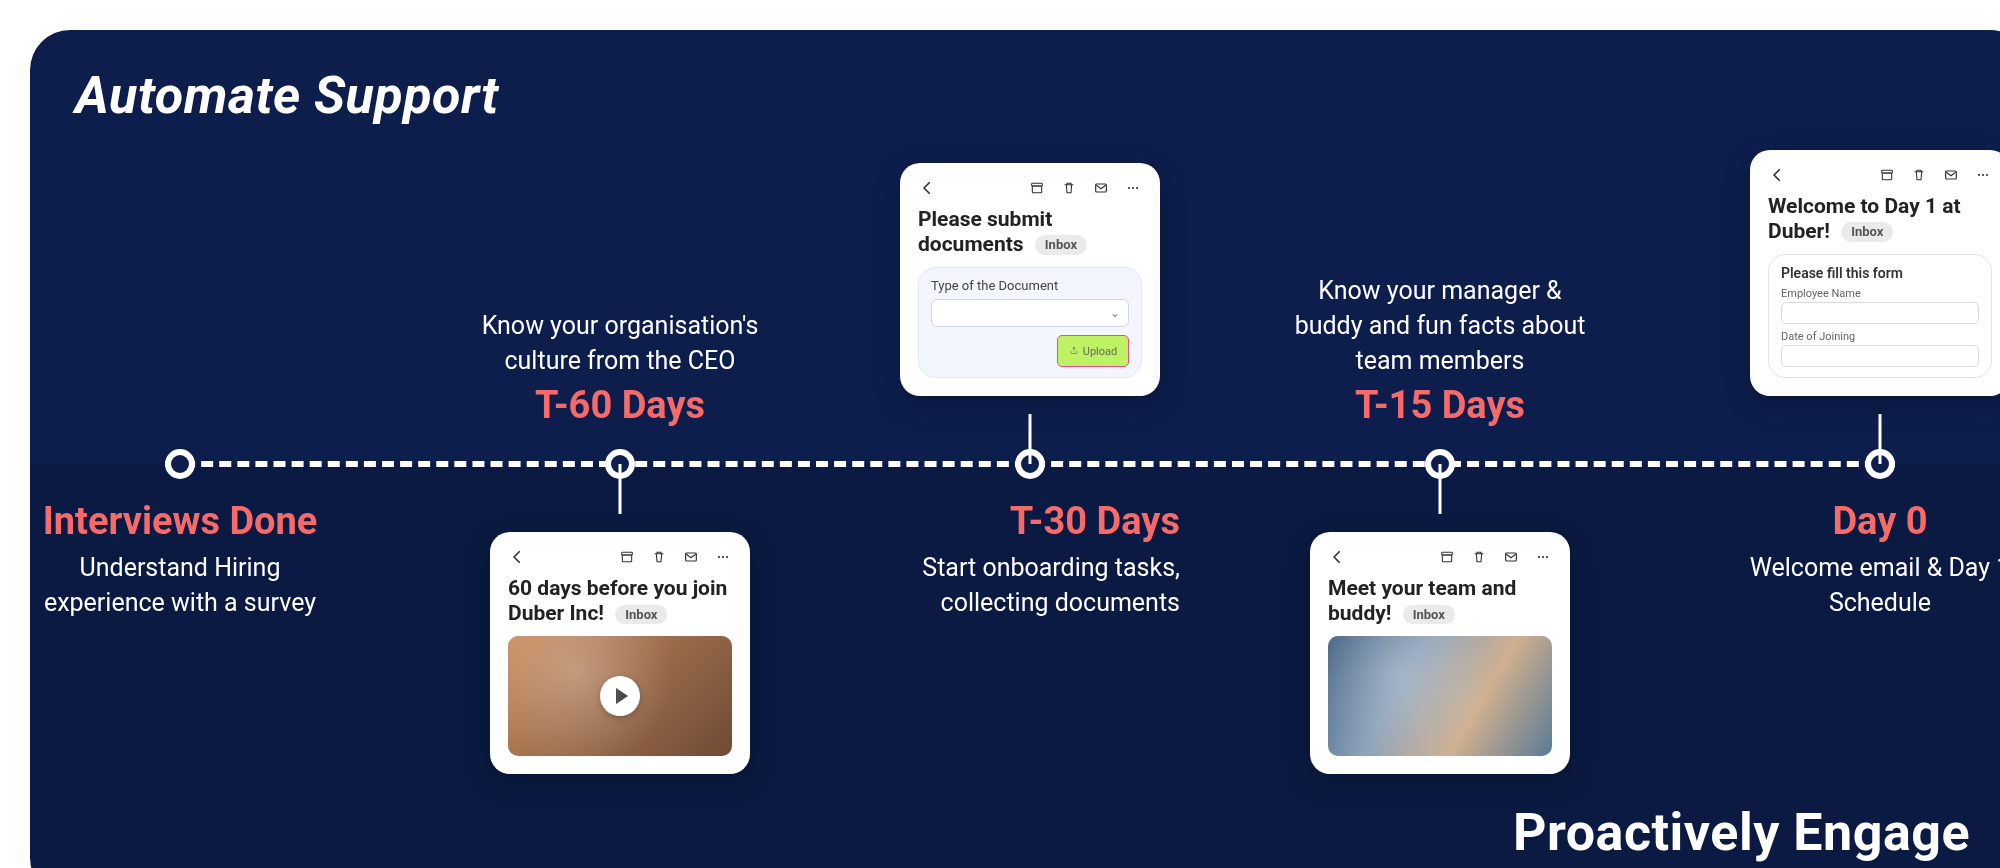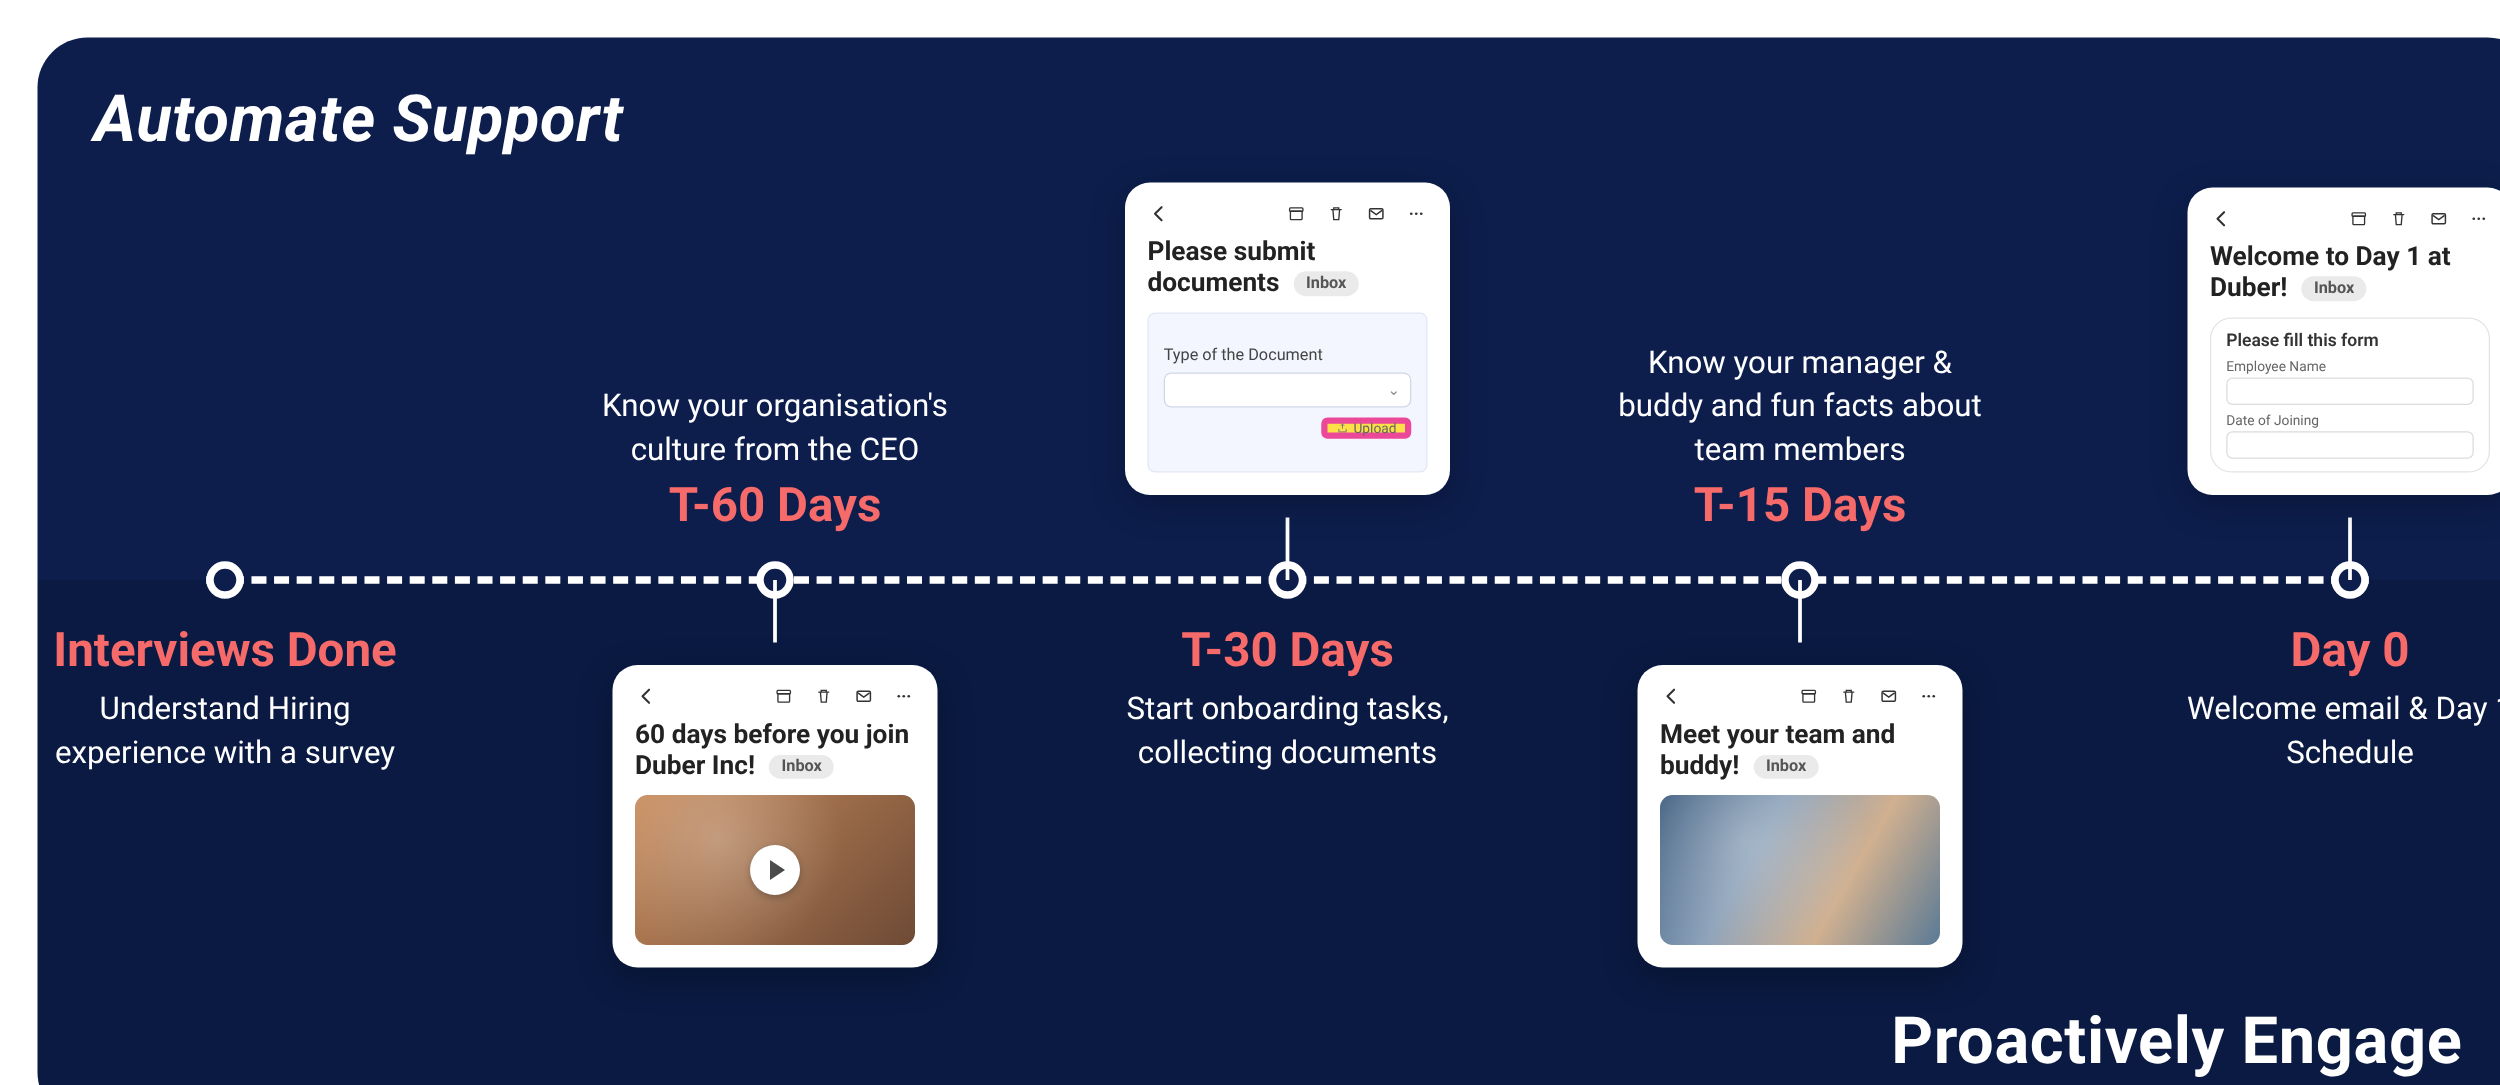--- a/index.html
+++ b/index.html
@@ -29,24 +29,24 @@
   .tbar{display:flex;align-items:center;justify-content:space-between;color:#444;}
   .ticons{display:flex;gap:14px;align-items:center;}
   .icn{width:18px;height:18px;display:inline-flex;align-items:center;justify-content:center;}
   .subj{font-size:21px;font-weight:700;line-height:1.2;color:#222;}
   .pill{display:inline-block;background:#eaeaea;color:#555;font-size:13px;font-weight:700;padding:2px 10px;border-radius:10px;margin-left:6px;vertical-align:middle;}
   .thumb{width:100%;height:120px;border-radius:10px;background:linear-gradient(135deg,#c98d5e,#6e4a35);display:flex;align-items:center;justify-content:center;position:relative;overflow:hidden;}
   .thumb::before{content:"";position:absolute;inset:0;background:radial-gradient(circle at 30% 30%,rgba(255,255,255,.25),transparent 55%);}
   .play{width:40px;height:40px;border-radius:50%;background:#fff;display:flex;align-items:center;justify-content:center;box-shadow:0 2px 6px rgba(0,0,0,.3);}
   .play::after{content:"";border-left:12px solid #333;border-top:8px solid transparent;border-bottom:8px solid transparent;margin-left:3px;}
   .thumb-team{background:linear-gradient(120deg,#3f5e80 0%,#8aa0b8 35%,#d0b090 65%,#5a7a95 100%);}
-  .formbox{background:#f3f6ff;border:1px solid #e2e7f5;border-radius:6px;padding:26px 12px;}
+  .formbox{background:#f3f6ff;border:1px solid #e2e7f5;border-radius:18px;padding:10px 12px;}
   .formbox label{font-size:13px;color:#444;display:block;margin-bottom:6px;}
   .sel{width:100%;height:28px;border:1px solid #d0d6e6;border-radius:6px;background:#fff;display:flex;align-items:center;justify-content:flex-end;padding:0 8px;color:#888;font-size:12px;}
-  .upl{margin-top:8px;margin-left:auto;width:72px;height:17px;border:5px solid #ec4899;border-radius:5px;font-size:11px;color:#666;display:flex;align-items:center;justify-content:center;gap:4px;background:#fde047;}
+  .upl{margin-top:8px;margin-left:auto;width:72px;height:32px;border:1px solid #ec4899;border-radius:5px;font-size:11px;color:#666;display:flex;align-items:center;justify-content:center;gap:4px;background:#bef264;}
   .inner-form{border:1px solid #e3e3e3;border-radius:17px;padding:10px 12px;}
   .inner-form .ft{font-size:14px;font-weight:600;color:#333;margin-bottom:6px;}
   .inner-form .fl{font-size:11px;color:#666;margin-top:6px;}
   .inner-form .fi{height:22px;border:1px solid #dcdcdc;border-radius:5px;margin-top:2px;}
   svg{display:block;}
 </style>
 </head>
 <body>
 
 <div class="stage">
@@ -163,21 +163,21 @@
         <div class="sel">⌄</div>
         <div class="upl">
           <svg viewBox="0 0 24 24" width="10" height="10">
               <path d="M12 3v8m0-8l-3 3m3-3l3 3M5 13v5h14v-5" stroke="#777" stroke-width="1.8" fill="none" stroke-linecap="round"></path>
             </svg>
           <span>Upload</span>
         </div>
       </div>
     </div>
   </div>
-  <div class="col down" style="left:50%;">
+  <div class="col down" style="left:50%;text-align:right;">
     <div class="mile">T-30 Days</div>
     <div class="desc">Start onboarding tasks, collecting documents</div>
   </div>
 
   <div class="col up" style="left:70.5%;">
     <div class="desc">Know your manager &amp; buddy and fun facts about team members</div>
     <div class="mile">T-15 Days</div>
   </div>
   <div class="col down" style="left:70.5%;padding-top:50px;">
     <div class="card below">

